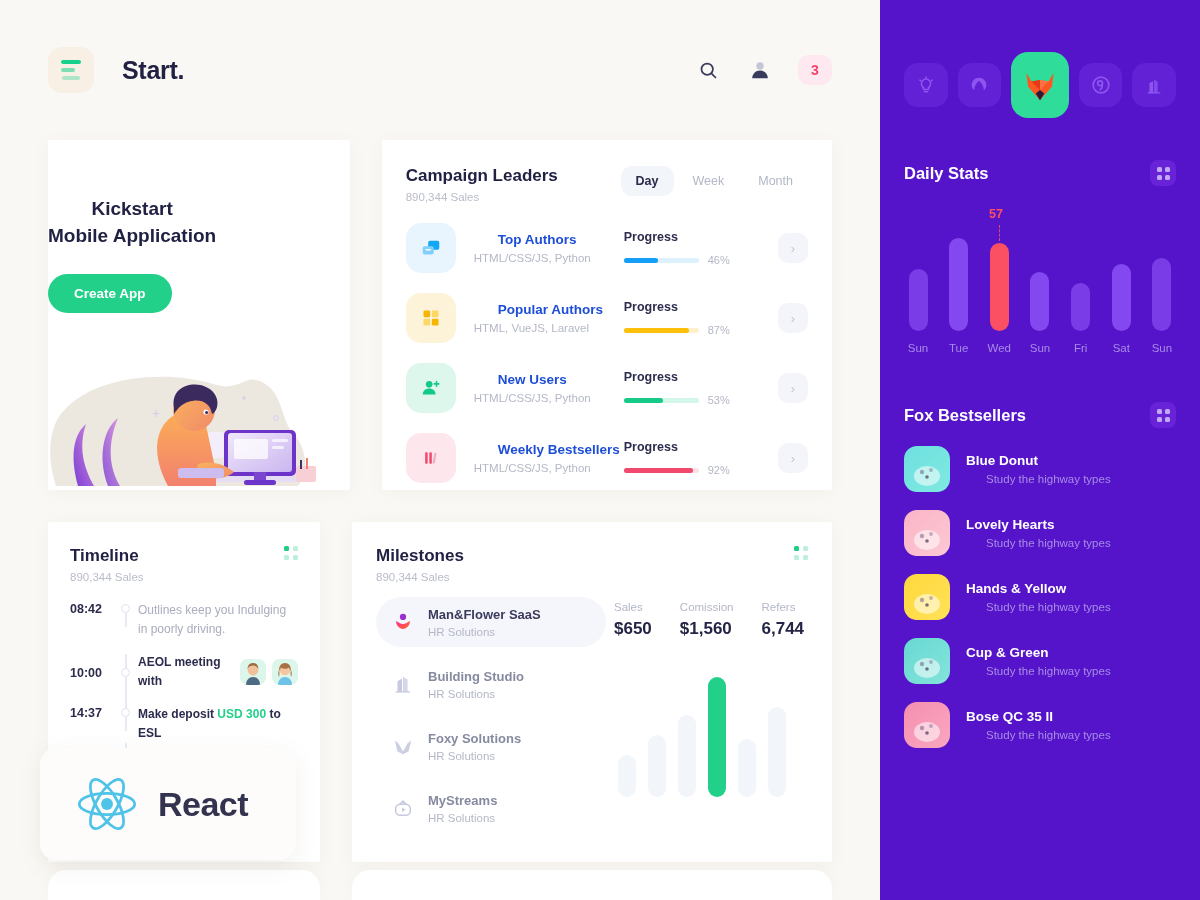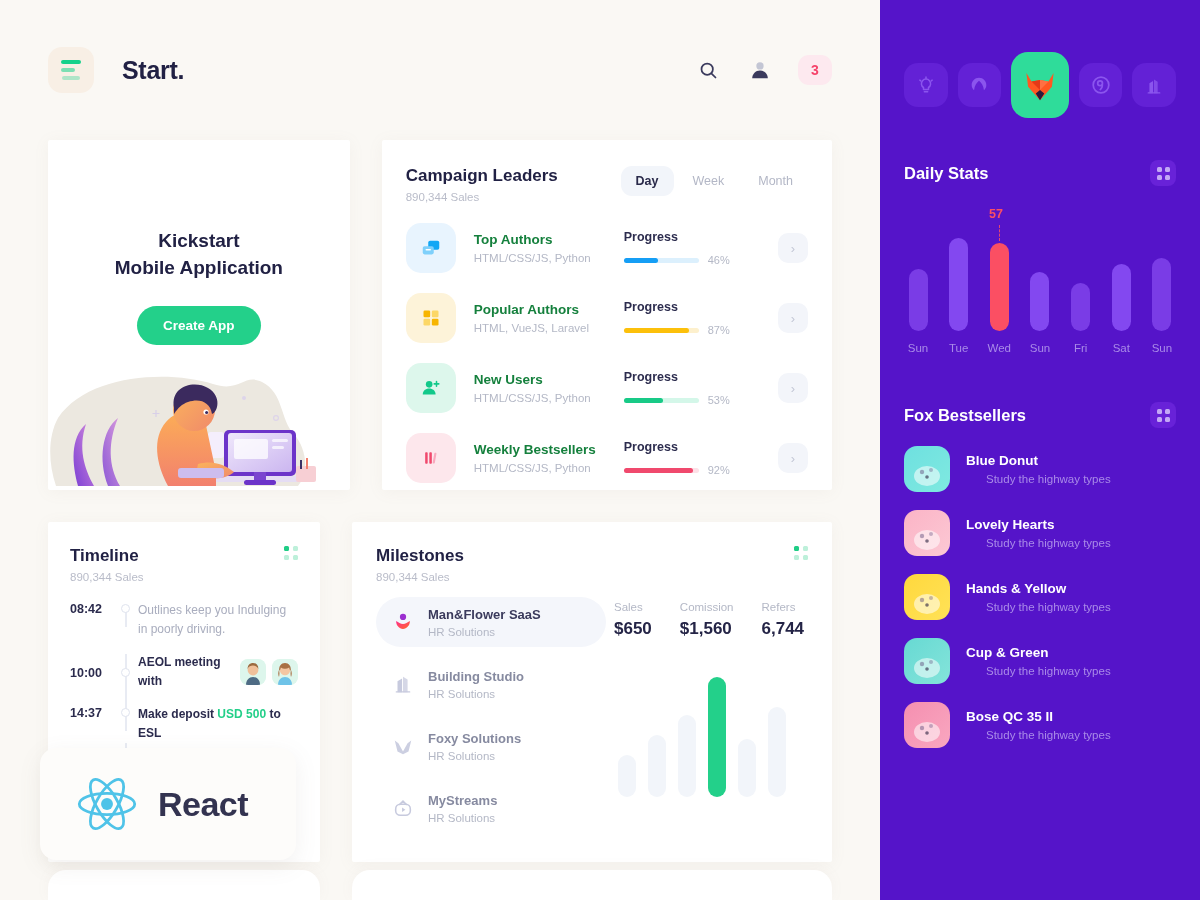--- a/index.html
+++ b/index.html
@@ -50,22 +50,22 @@
   
   .card {
     background: #fff; border-radius: 2px;
     box-shadow: 0 2px 16px rgba(150,140,130,0.07);
   }
   .row-area { padding: 0 48px; display: flex; gap: 32px; }
 
   
   .kick {
     width: 324px; height: 350px;
-    display: flex; flex-direction: column; align-items: center;
-    padding-top: 88px; overflow: hidden; position: relative;
+    display: flex; flex-direction: column; align-items: flex-start;
+    padding-top: 56px; overflow: hidden; position: relative;
   }
   .kick h2 {
     font-size: 19px; color: #212144; text-align: center; line-height: 1.42; font-weight: bold;
   }
   .create-btn {
     margin-top: 24px;
     background: #23d08a; color: #fff; border: none;
     font-family: inherit; font-size: 13.5px; font-weight: bold;
     padding: 12px 26px; border-radius: 22px; cursor: pointer;
   }
@@ -81,21 +81,21 @@
     font-size: 12.5px; color: #b3b7c6; padding: 8px 15px; border-radius: 11px; cursor: pointer;
   }
   .seg-item.active { background: #f2f5fa; color: #2a2a4a; font-weight: bold; }
 
   .camp-row { display: flex; align-items: center; margin-top: 20px; }
   .c-tile {
     width: 50px; height: 50px; border-radius: 15px;
     display: flex; align-items: center; justify-content: center; flex: 0 0 50px;
   }
   .c-txt { margin-left: 18px; width: 150px; }
-  .c-name { font-size: 13.5px; font-weight: bold; color: #15803d; }
+  .c-name { font-size: 13.5px; font-weight: bold; color: #1d4ed8; margin-left: 24px; }
   .c-meta { font-size: 11.5px; color: #b4b8c6; margin-top: 5px; }
   .c-prog { width: 130px; }
   .c-prog-label { font-size: 12.5px; font-weight: bold; color: #2c2c4e; }
   .bar-wrap { display: flex; align-items: center; margin-top: 10px; gap: 9px; }
   .bar-bg { width: 75px; height: 5px; border-radius: 3px; position: relative; }
   .bar-fill { position: absolute; left: 0; top: 0; height: 5px; border-radius: 3px; }
   .pct { font-size: 11px; color: #b4b8c6; }
   .arrow-btn {
     margin-left: auto; width: 30px; height: 30px; border-radius: 10px;
     background: #f3f5fa; color: #c4c8d6; font-size: 13px;
@@ -445,21 +445,21 @@
             </div>
           </div>
 
           <div class="tl-item" style="margin-bottom:14px">
             <div class="tl-time">14:37</div>
             <div class="tl-dotcol">
               <div class="tl-line" style="top:-14px;bottom:-14px"></div>
                 <div class="tl-dot"></div>
             </div>
             <div class="tl-body dark">
-              <span>Make deposit </span><span class="green-amt">USD 500</span><span> to ESL</span>
+              <span>Make deposit </span><span class="green-amt">USD 300</span><span> to ESL</span>
             </div>
           </div>
 
           <div class="tl-item">
             <div class="tl-time">16:50</div>
             <div class="tl-dotcol">
               <div class="tl-line" style="top:-14px;bottom:-20px"></div>
                 <div class="tl-dot"></div>
             </div>
             <div class="tl-body muted">Poorly driving and keep structure</div>

